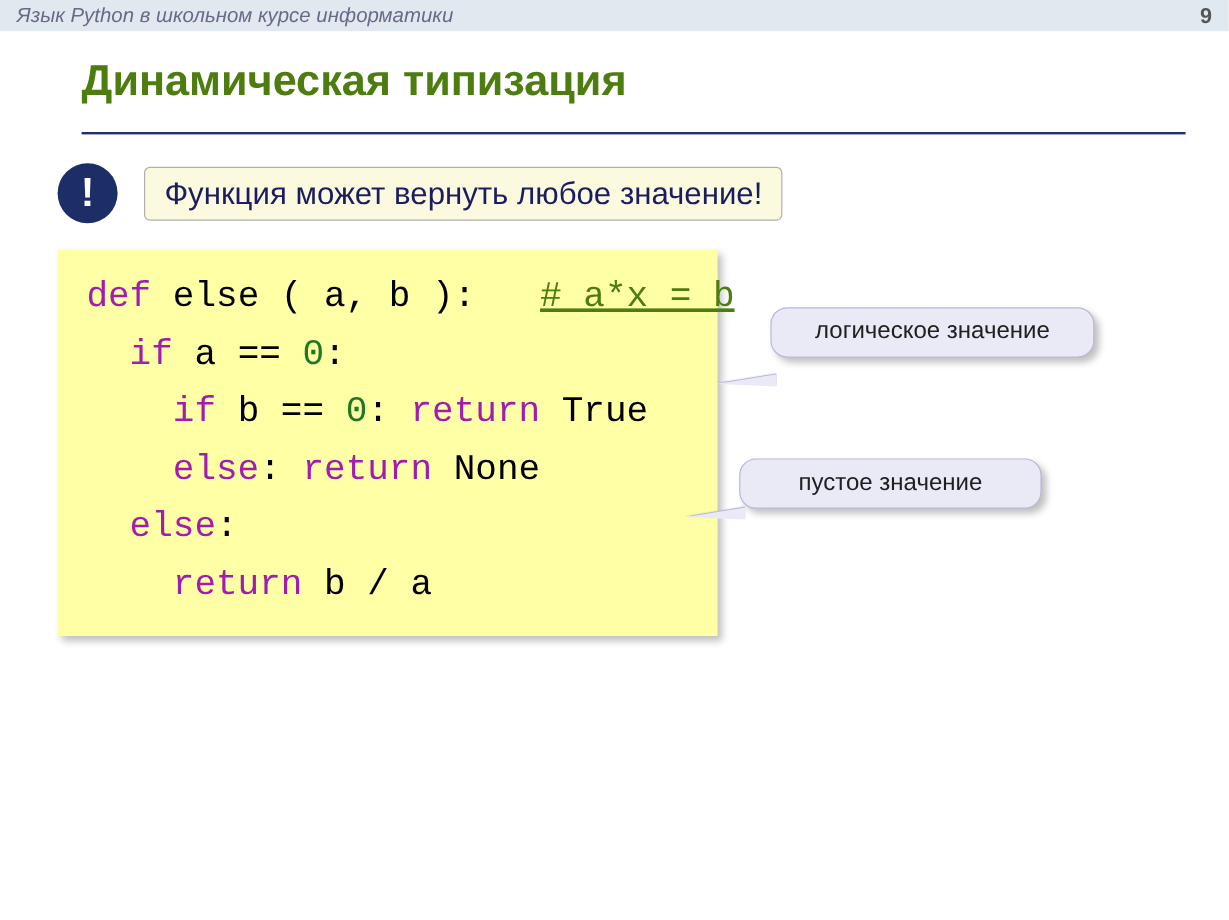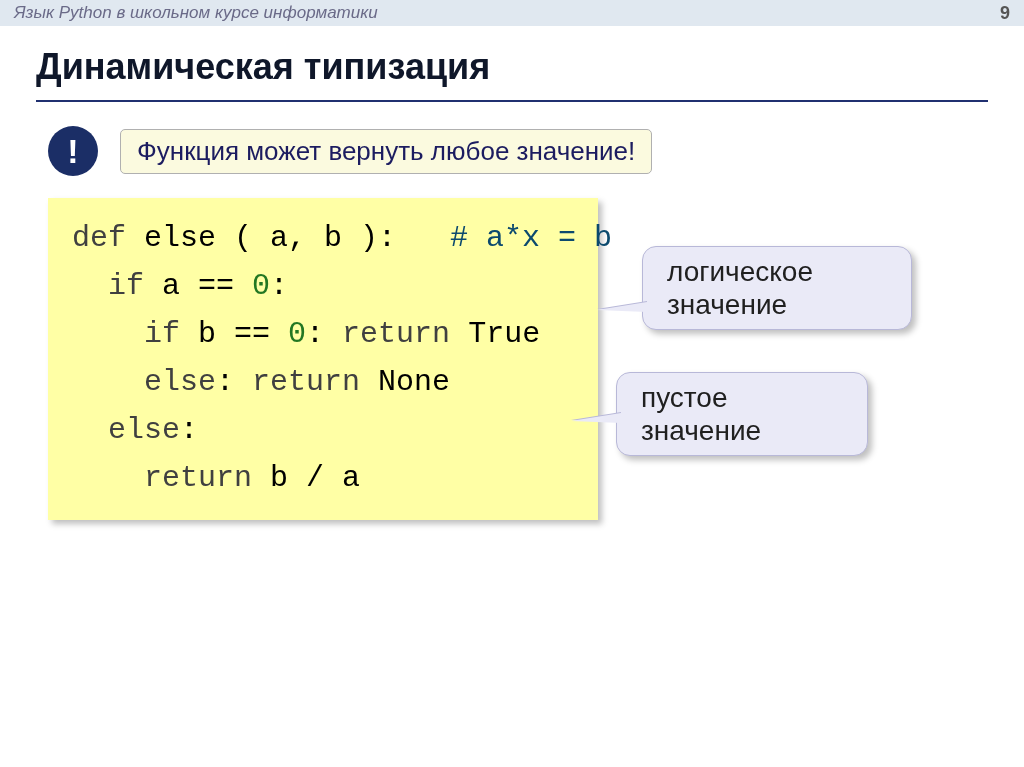--- a/index.html
+++ b/index.html
@@ -15,23 +15,24 @@
     font-size: 17px;
     display: flex;
     justify-content: space-between;
     align-items: center;
   }
   .header-bar .page-no { font-style: normal; font-weight: bold; color: #555; font-size: 18px; }
   .title-row { padding: 20px 36px 6px 36px; }
   .title {
     font-size: 36px;
     font-weight: bold;
-    color: #0f172a;
+    color: #4d7c0f;
     border-bottom: 2px solid #203070;
-    padding-bottom: 12px;
+    padding-bottom: 22px;
+    margin-left: 32px;
   }
   .callout-row { display: flex; align-items: center; margin: 18px 0 0 48px; }
   .bang {
     width: 50px; height: 50px; border-radius: 50%;
     background: #1b2e66; color: #fff; font-size: 34px; font-weight: bold;
     display: flex; align-items: center; justify-content: center;
     margin-right: 6px; flex-shrink: 0;
   }
   .callout-box {
     background: #fbfadf;
@@ -45,32 +46,32 @@
   .code-area { position: relative; margin: 22px 0 0 48px; width: 920px; }
   .code-box {
     background: #ffffa5;
     box-shadow: 4px 4px 6px rgba(0,0,0,0.25);
     padding: 16px 24px 18px 24px;
     font-family: "Courier New", Courier, monospace;
     font-size: 30px;
     line-height: 1.6;
     width: 550px;
   }
-  .code-box .kw { color: #404040; }
+  .code-box .kw { color: #a21caf; }
   .code-box .num { color: #227722; }
-  .code-box .cm { color: #0c4a6e; }
+  .code-box .cm { color: #4d7c0f; text-decoration: underline; }
   .bubble {
     position: absolute;
     background: #eaeaf7;
     border: 1px solid #b8b8d8;
     border-radius: 14px;
     box-shadow: 4px 4px 6px rgba(0,0,0,0.25);
-    font-size: 28px;
+    font-size: 20px;
     color: #202020;
-    text-align: left;
+    text-align: center;
     padding: 8px 24px;
     line-height: 1.18;
   }
   .bubble .tail {
     position: absolute;
     width: 0; height: 0;
   }
   .bubble.b1 { left: 594px; top: 48px; width: 270px; }
   .bubble.b1 .tail {
     left: -46px; top: 55px;

